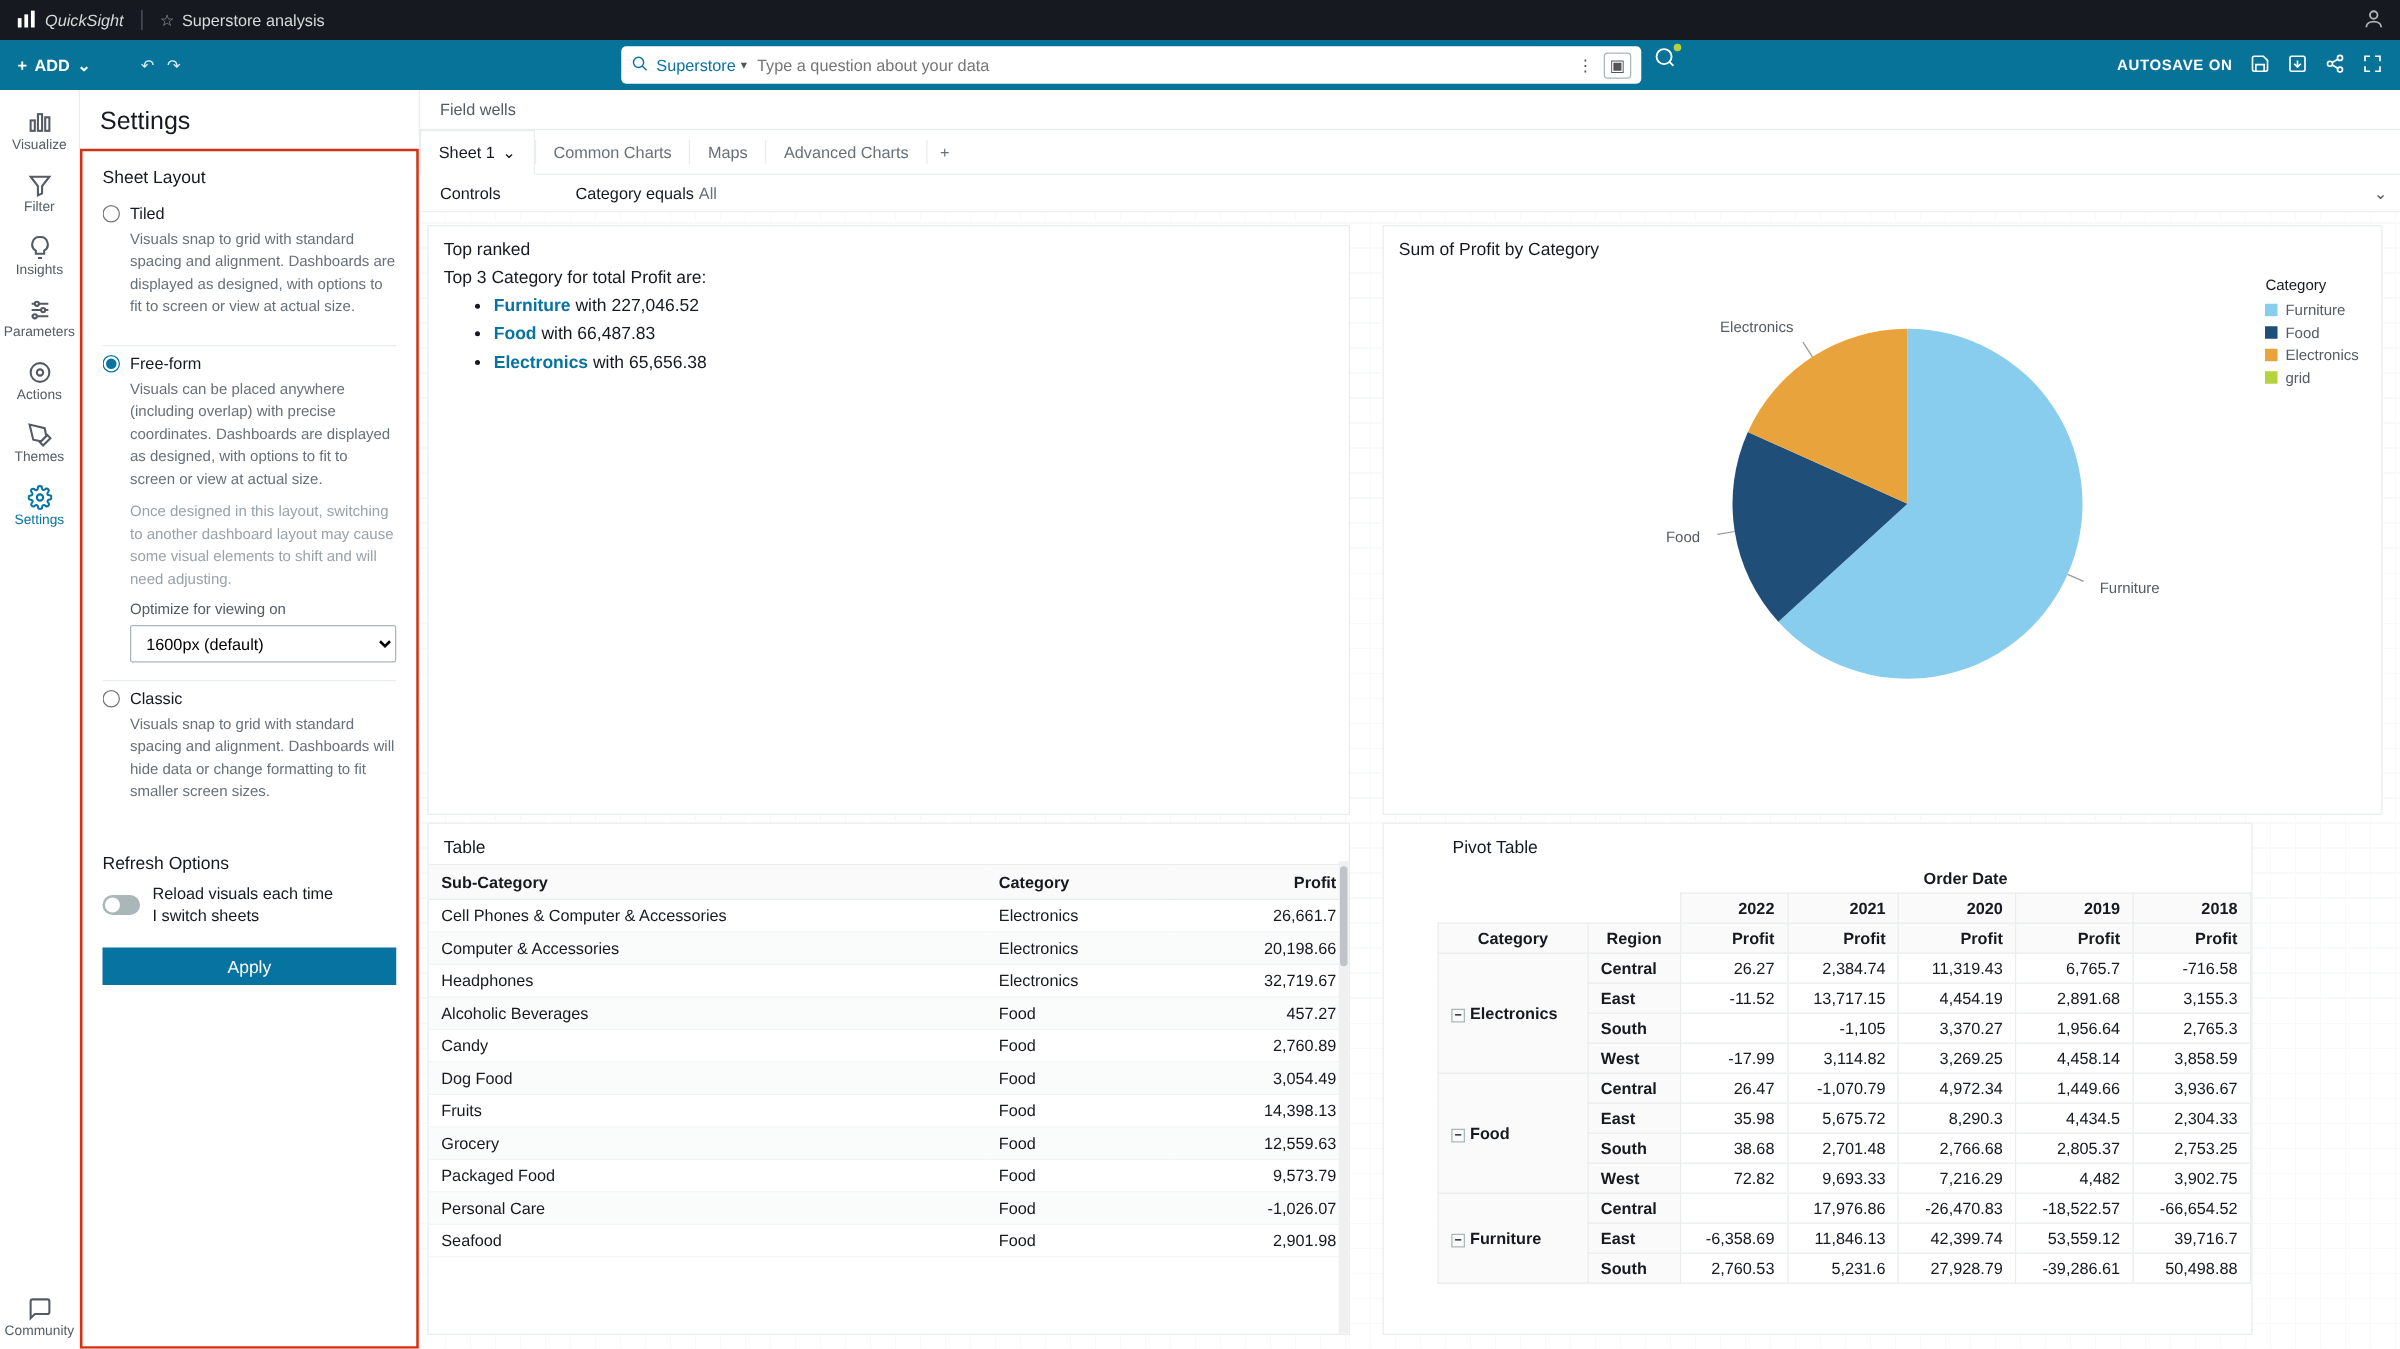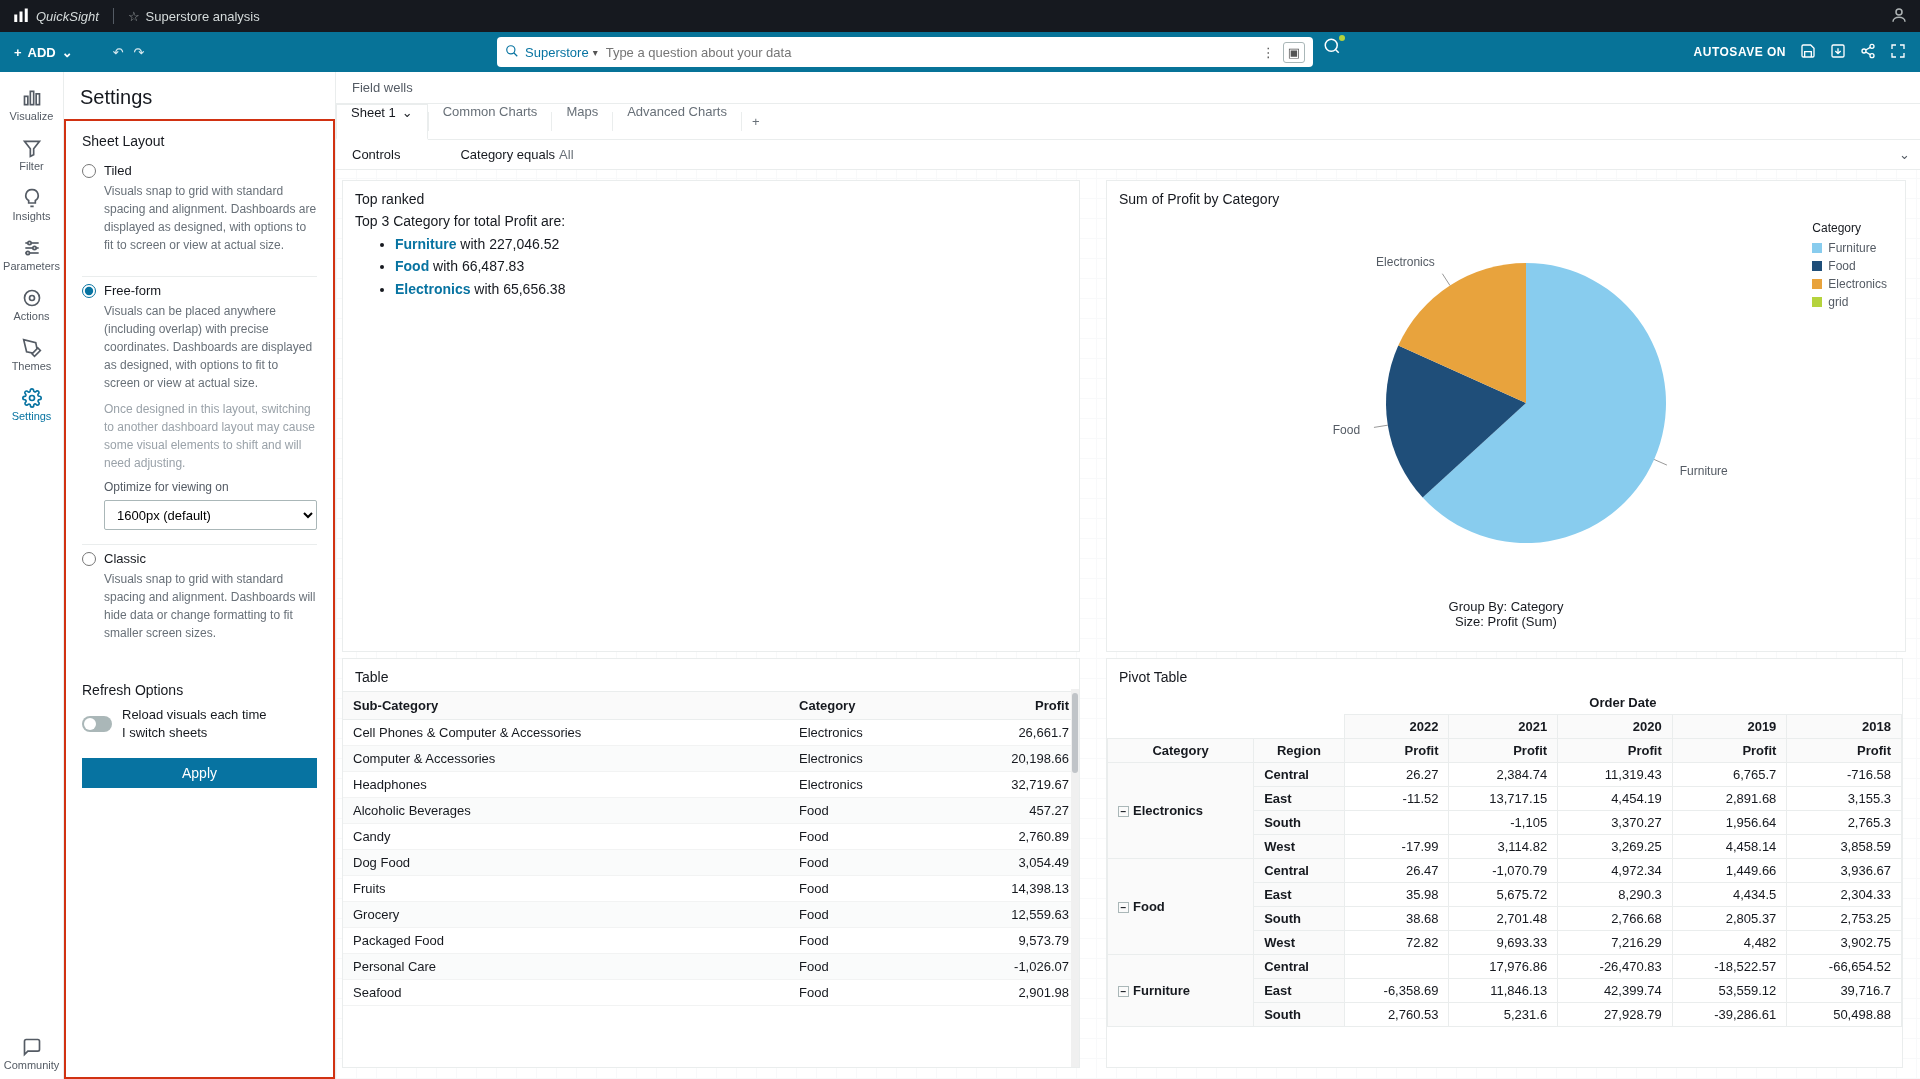--- a/index.html
+++ b/index.html
@@ -51,21 +51,21 @@
 .refresh-title { font-size: 14px; margin-top: 18px; margin-bottom: 8px; }
 .toggle-row { display: flex; align-items: center; gap: 10px; }
 .toggle { width: 30px; height: 16px; background: #aab7b8; border-radius: 8px; position: relative; cursor: pointer; }
 .toggle::after { content: ""; width: 12px; height: 12px; background: #fff; border-radius: 50%; position: absolute; top: 2px; left: 2px; }
 .toggle-label { font-size: 13px; color: #16191f; max-width: 150px; line-height: 1.4; }
 .apply-btn { width: 100%; height: 30px; background: #0773a1; color: #fff; border: none; font-size: 14px; margin-top: 16px; cursor: pointer; }
 
 .canvas-area { flex: 1; display: flex; flex-direction: column; overflow: hidden; }
 .fieldwells { height: 32px; border-bottom: 1px solid #eaeded; display: flex; align-items: center; padding: 0 16px; font-size: 13px; color: #545b64; }
 .sheet-tabs { height: 36px; border-bottom: 1px solid #eaeded; display: flex; align-items: stretch; padding: 0; }
-.sheet-tab { padding: 0 14px; display: flex; gap: 6px; font-size: 13px; color: #687078; cursor: pointer; }
+.sheet-tab { padding: 0 14px; display: flex; align-items: center; gap: 6px; font-size: 13px; color: #687078; cursor: pointer; }
 .sheet-tab.active { border: 1px solid #eaeded; border-bottom: 2px solid #fff; color: #16191f; margin-bottom: -1px; background: #fff; }
 .tab-sep { width: 1px; background: #eaeded; margin: 8px 0; }
 .add-sheet { padding: 0 10px; display: flex; align-items: center; color: #687078; cursor: pointer; }
 .controls-row { height: 30px; border-bottom: 1px solid #eaeded; display: flex; align-items: center; padding: 0 4px; font-size: 13px; position: relative; }
 .controls-row .controls-label { color: #16191f; padding: 0 12px; }
 .controls-row .filter-label { color: #16191f; margin-left: 48px; }
 .controls-row .filter-val { color: #687078; margin-left: 4px; }
 .controls-row .expand { position: absolute; right: 10px; color: #545b64; cursor: pointer; }
 .canvas { flex: 1; position: relative; overflow: hidden; background: repeating-linear-gradient(0deg, #f8f9fa 0, #f8f9fa 1px, transparent 1px, transparent 20px), repeating-linear-gradient(90deg, #f8f9fa 0, #f8f9fa 1px, transparent 1px, transparent 20px); background-color: #fff; }
 .visual { position: absolute; background: #fff; border: 1px solid #eaeded; overflow: hidden; }
@@ -338,24 +338,20 @@
             <path d="M 270 190 L 270 50 A 140 140 0 1 1 166.68537473306623 284.4779773595575 Z" fill="#88ccee"></path>
             <line x1="398.1150202558975" y1="246.44946044765157" x2="410.9265222814872" y2="252.0944064924167" stroke="#999"></line>
             <text x="423.738024307077" y="261.73935253718184" class="slice-label" text-anchor="start">Furniture</text>
             <path d="M 270 190 L 166.68537473306623 284.4779773595575 A 140 140 0 0 1 142.2988708208094 132.62037289804263 Z" fill="#1f4e79"></path>
             <line x1="131.77101350015084" y1="212.1979118663113" x2="117.94811485016595" y2="214.41770305294241" stroke="#999"></line>
             <text x="104.12521620018103" y="220.63749423957353" class="slice-label" text-anchor="end">Food</text>
             <path d="M 270 190 L 142.2988708208094 132.62037289804263 A 140 140 0 0 1 270 50 Z" fill="#e8a33d"></path>
             <line x1="193.95115975333357" y1="72.45607673241032" x2="186.34627572866694" y2="60.70168440565135" stroke="#999"></line>
             <text x="178.7413917040003" y="52.94729207889239" class="slice-label" text-anchor="end">Electronics</text>
           </svg>
-        <div class="footer">
-          <div>Group By: Category</div>
-          <div>Size: Profit (Sum)</div>
-        </div>
         <div class="legend">
           <div class="lg-title">Category</div>
           <div id="pie-legend-items">
               <div class="lg-item">
                 <span class="swatch" style="background: rgb(136, 204, 238);"></span>
                 <span>Furniture</span>
               </div>
               <div class="lg-item">
                 <span class="swatch" style="background: rgb(31, 78, 121);"></span>
                 <span>Food</span>
@@ -440,21 +436,21 @@
                   <td class="num">2,901.98</td>
                 </tr>
               </tbody>
           </table>
         </div>
         <div class="vscroll">
             <div class="thumb"></div>
           </div>
       </div>
 
-      <div class="visual pivot" style="left:770px; top:488px; width:797px; height:410px;">
+      <div class="visual pivot" style="left:770px; top:488px; width:696px; height:410px;padding-left:43px;">
         <div class="visual-title">Pivot Table</div>
         <table>
           <thead id="pivot-head">
               <tr>
                 <th class="empty" colspan="2"></th>
                 <th class="super-hdr" colspan="5">Order Date</th>
               </tr>
               <tr>
                 <th class="empty"></th>
                 <th class="empty"></th>

